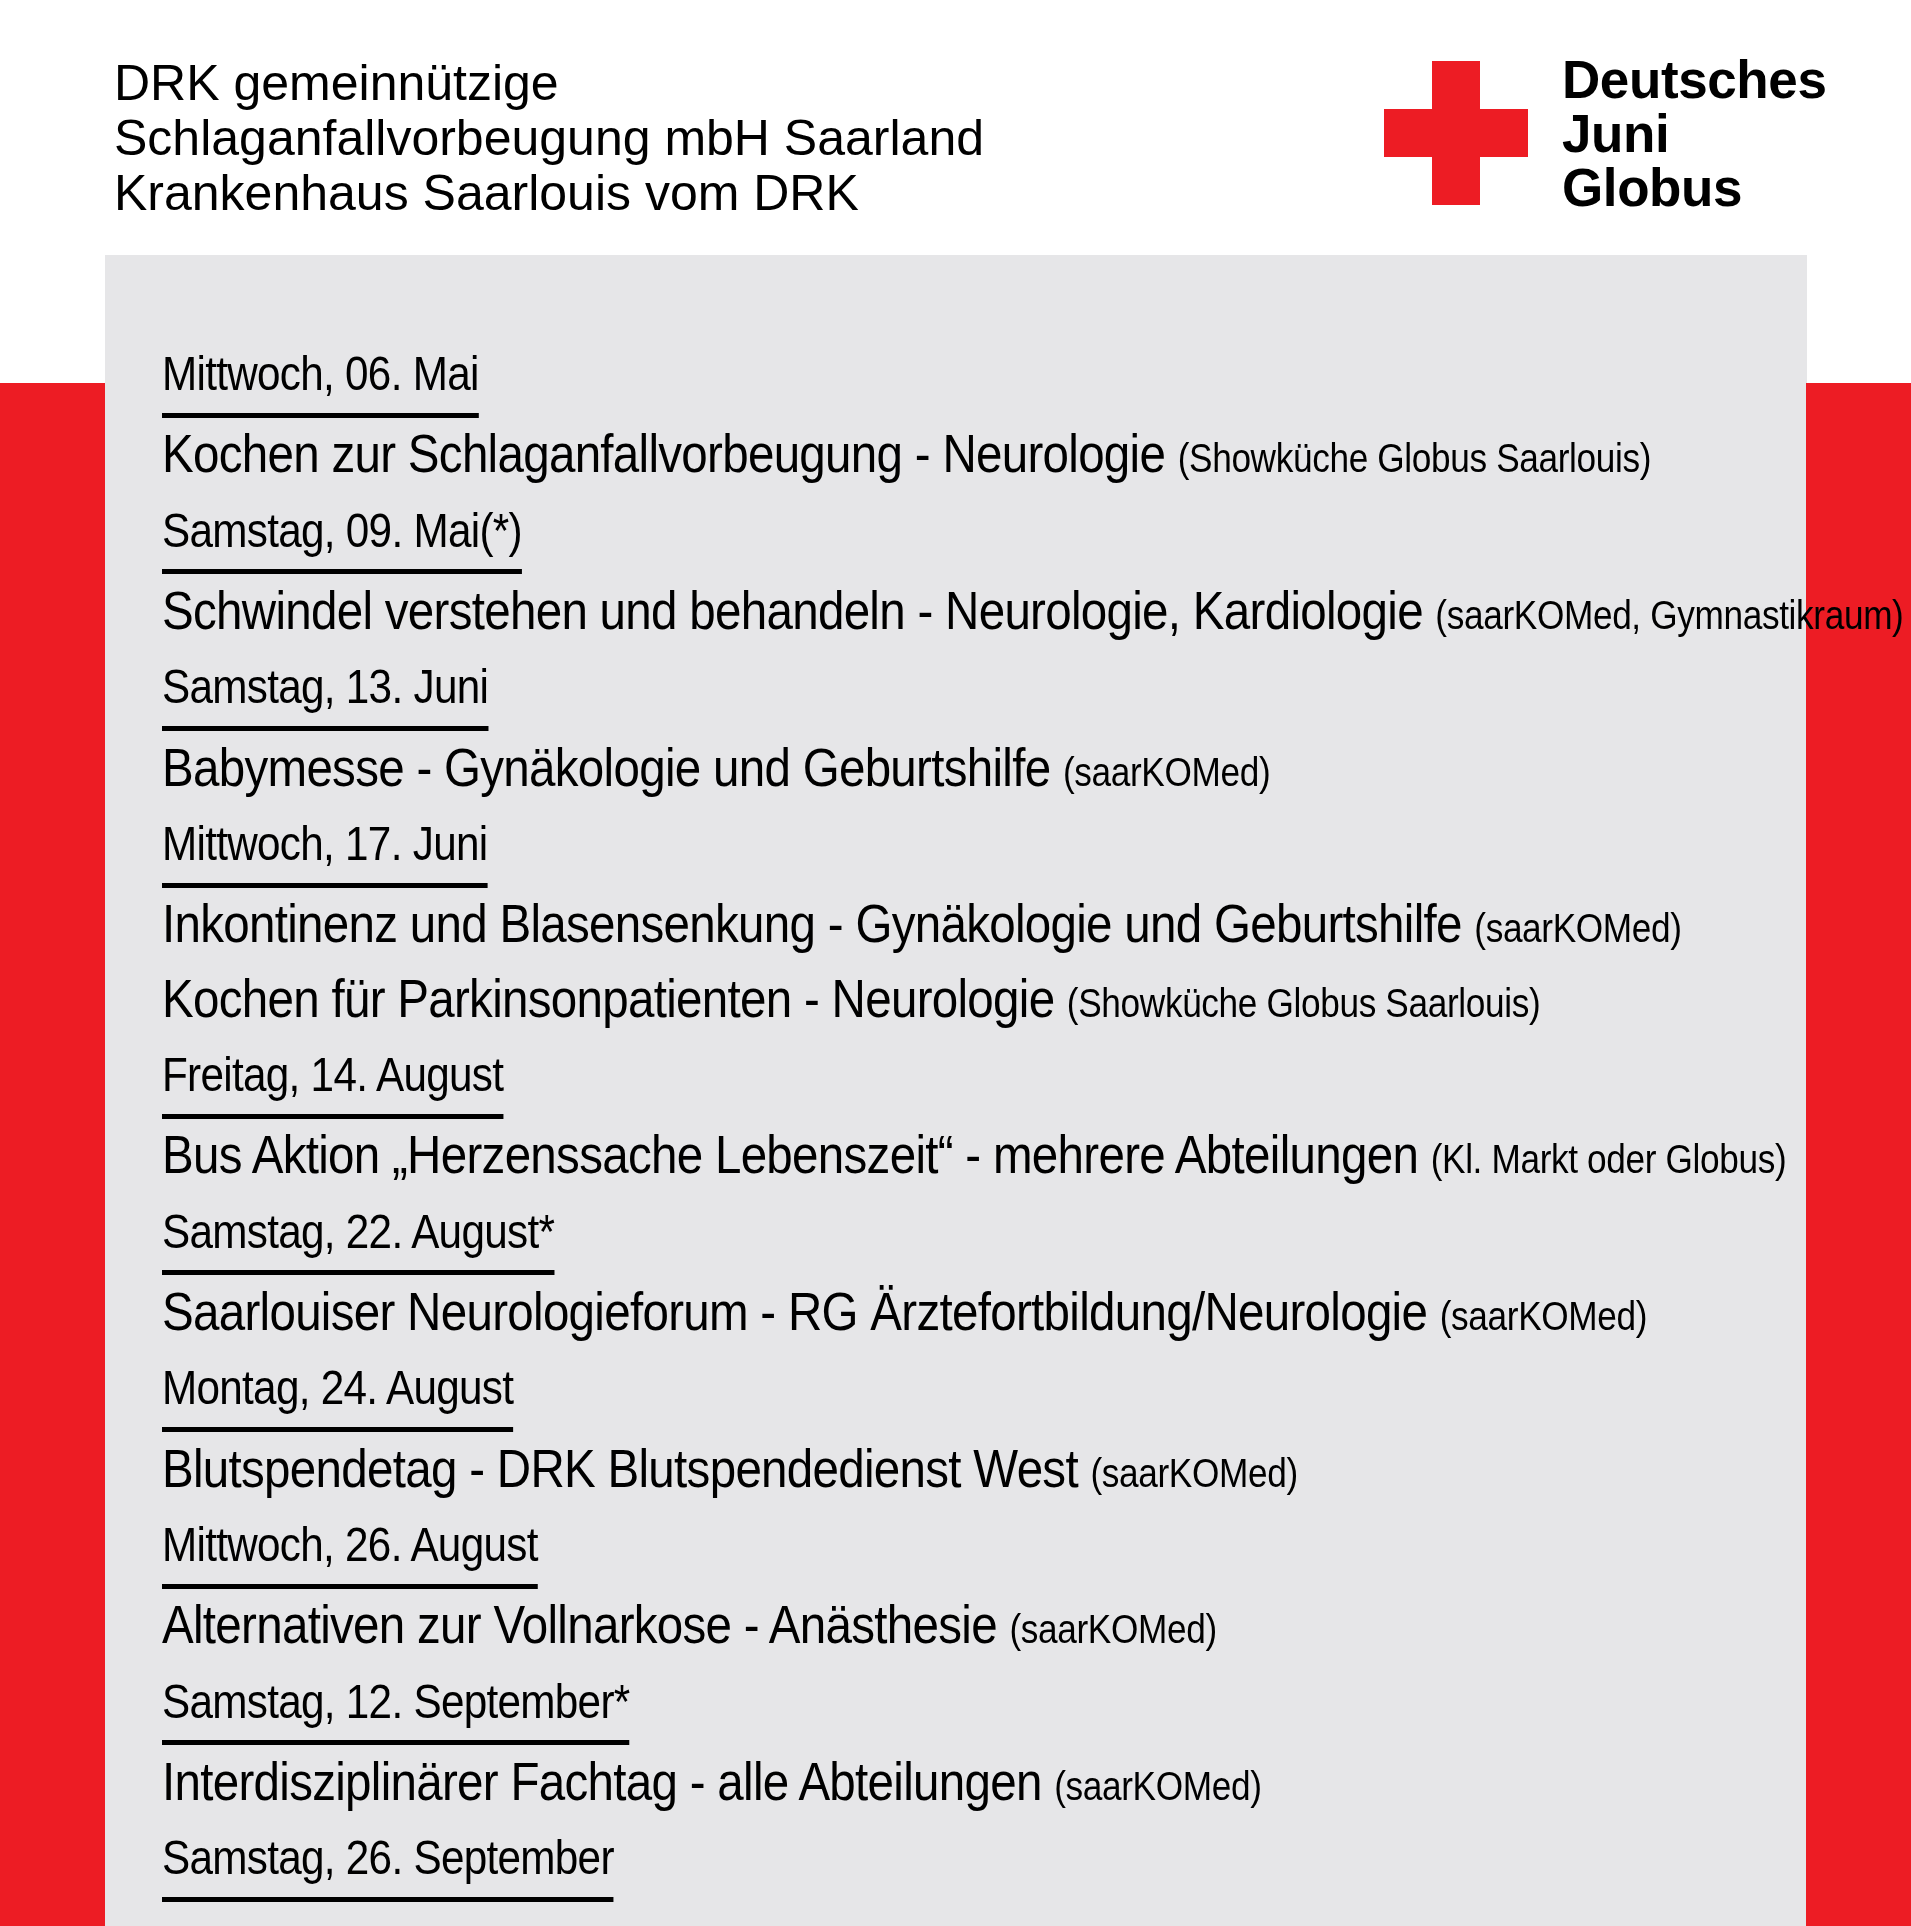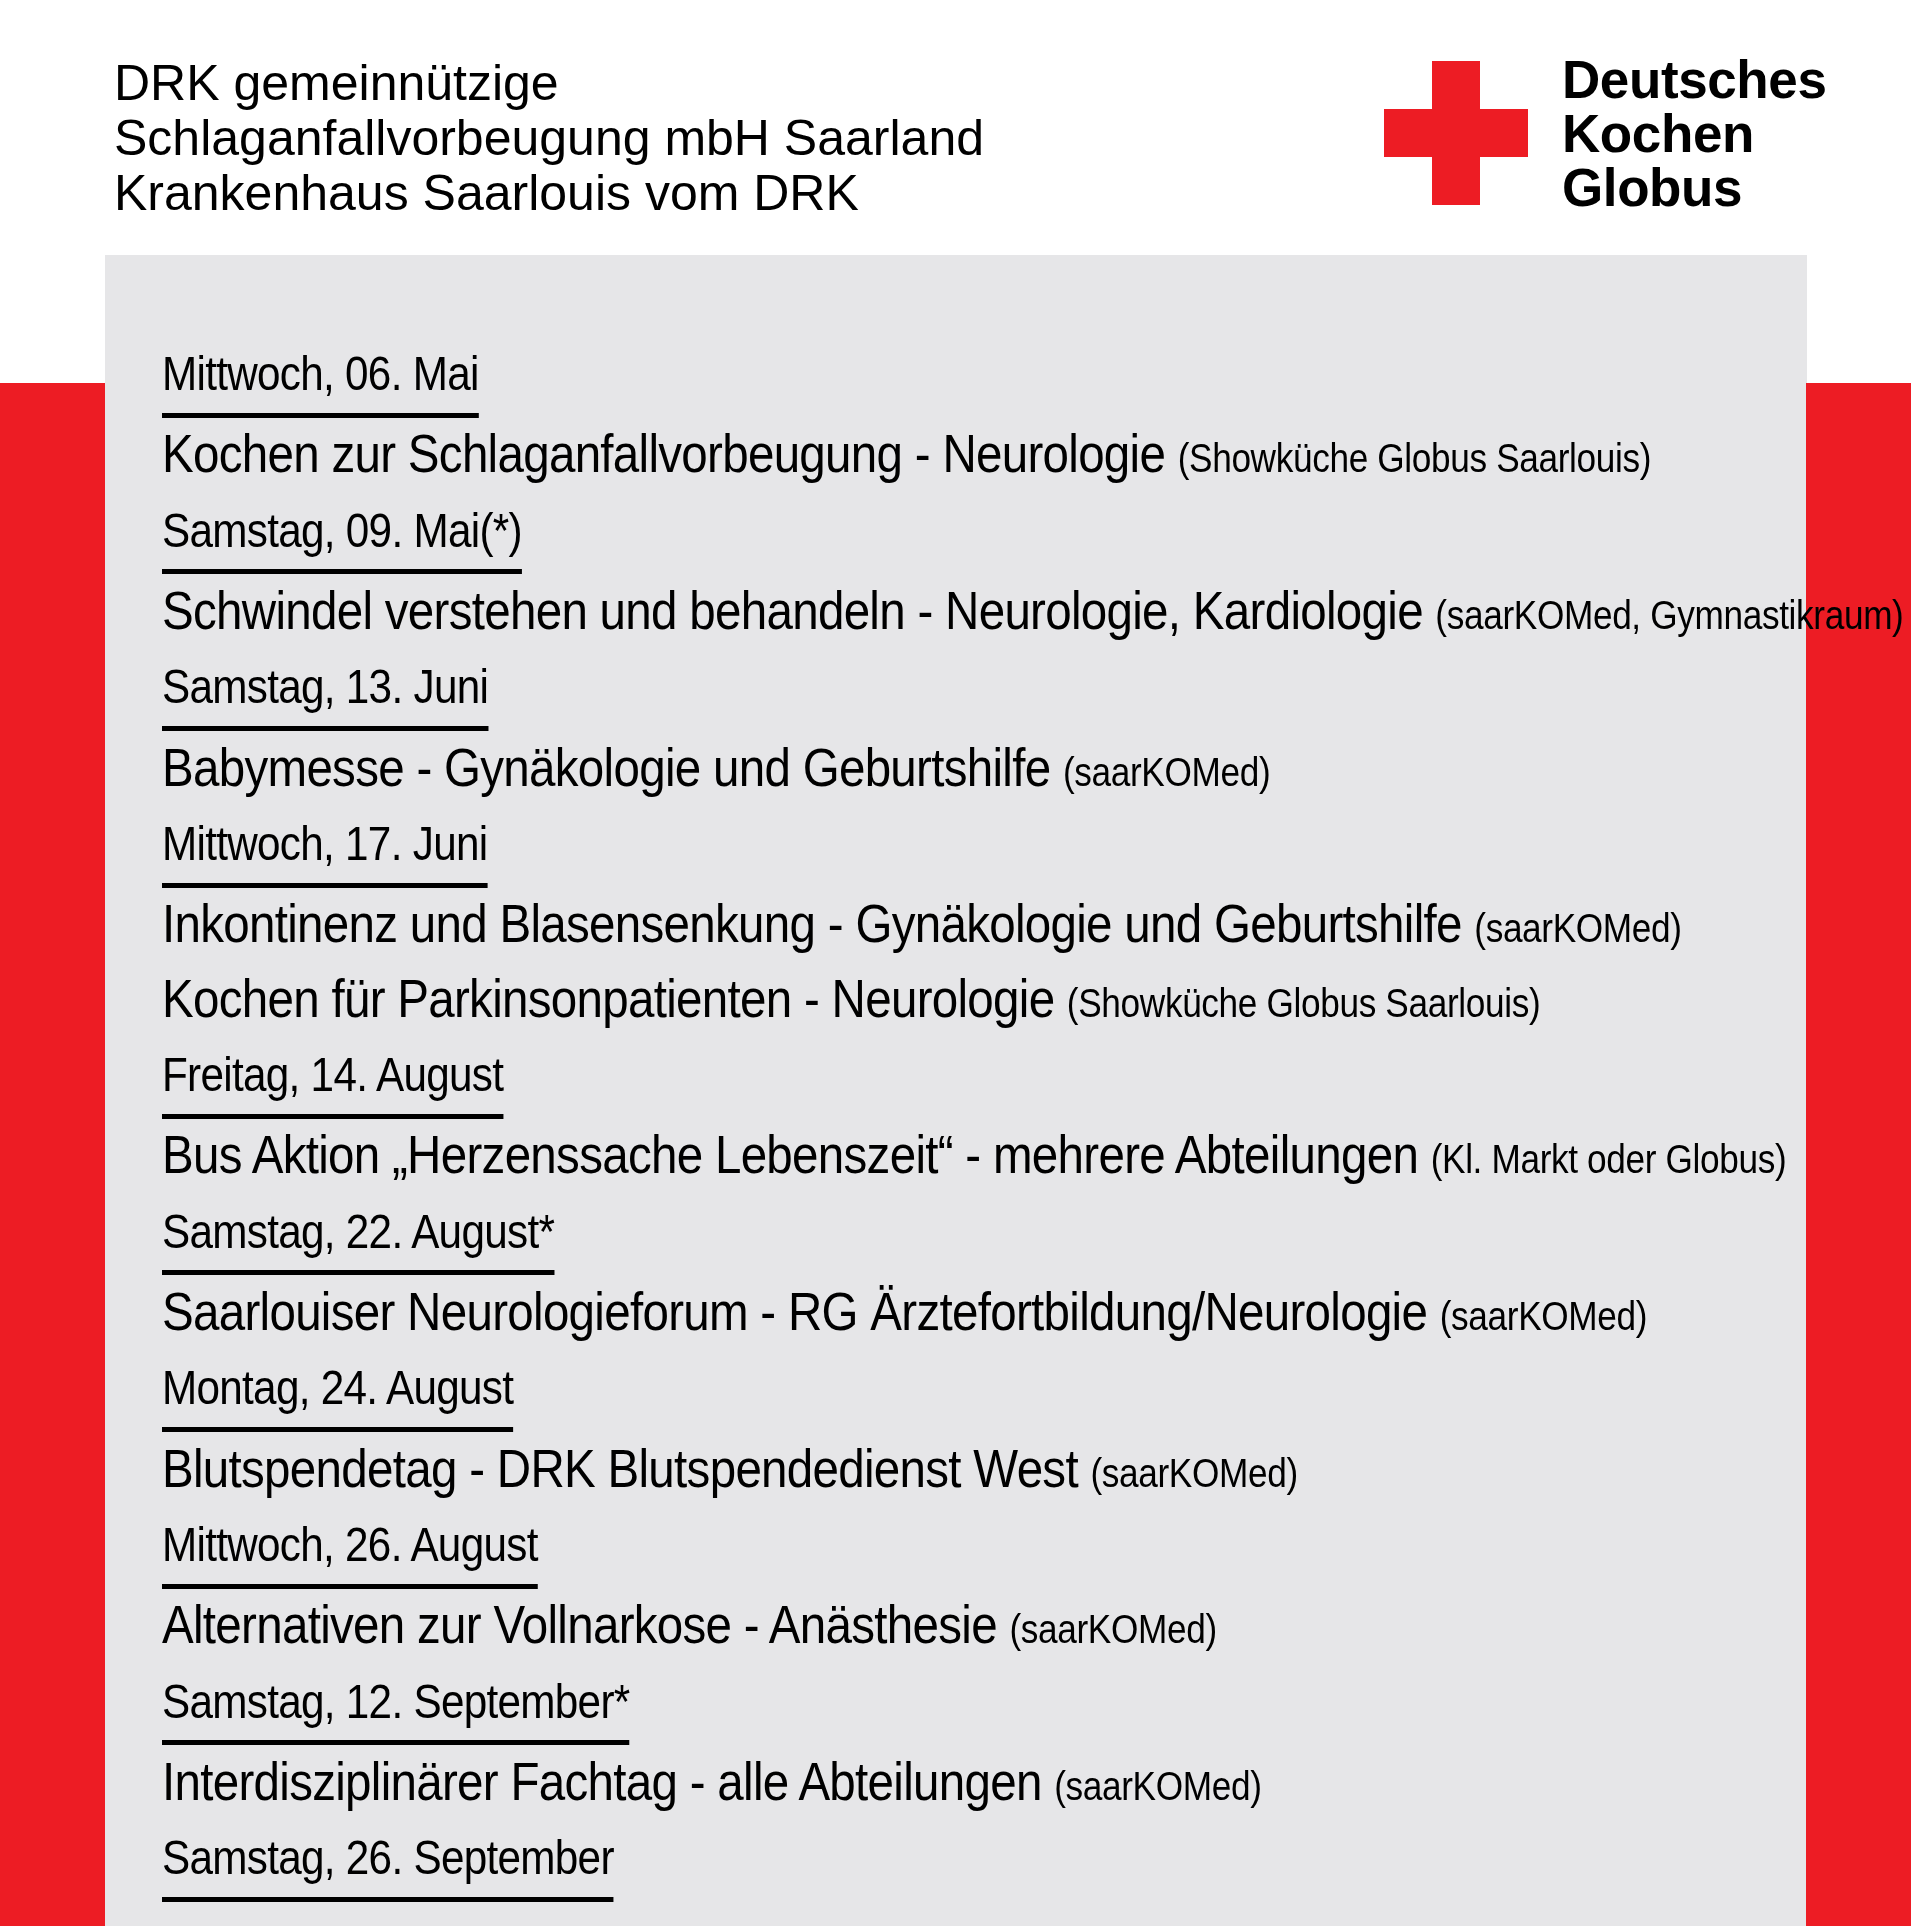--- a/index.html
+++ b/index.html
@@ -84,21 +84,21 @@
     <div>Schlaganfallvorbeugung mbH Saarland</div>
     <div>Krankenhaus Saarlouis vom DRK</div>
   </div>
 
   <div class="cross">
     <div class="v"></div>
     <div class="h"></div>
   </div>
   <div class="wordmark">
     <div>Deutsches</div>
-    <div>Kochen</div>
+    <div>Juni</div>
     <div>Globus</div>
   </div>
 
   <div class="events">
 
     <div class="event">
       <div class="event-date"><span class="u">Mittwoch, 06. Mai</span></div>
       <div class="event-desc"><span>Kochen zur Schlaganfallvorbeugung - Neurologie</span> <span class="loc">(Showküche Globus Saarlouis)</span></div>
     </div>
 

